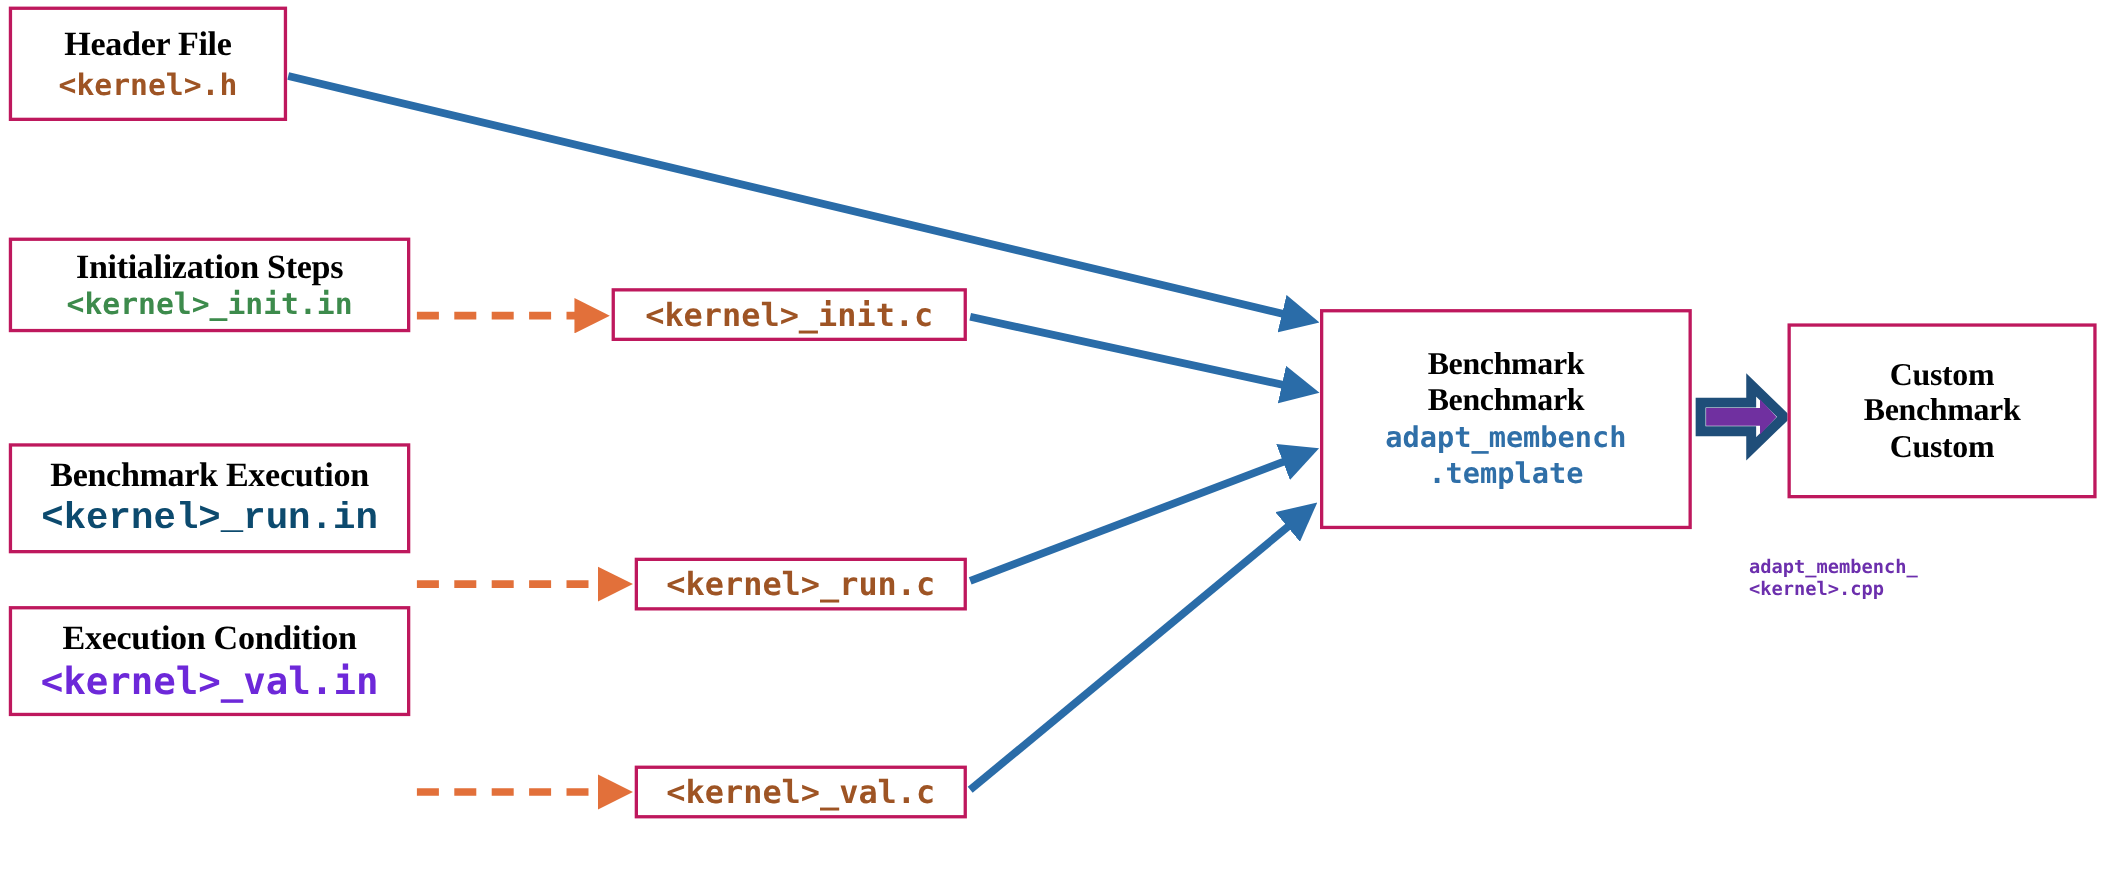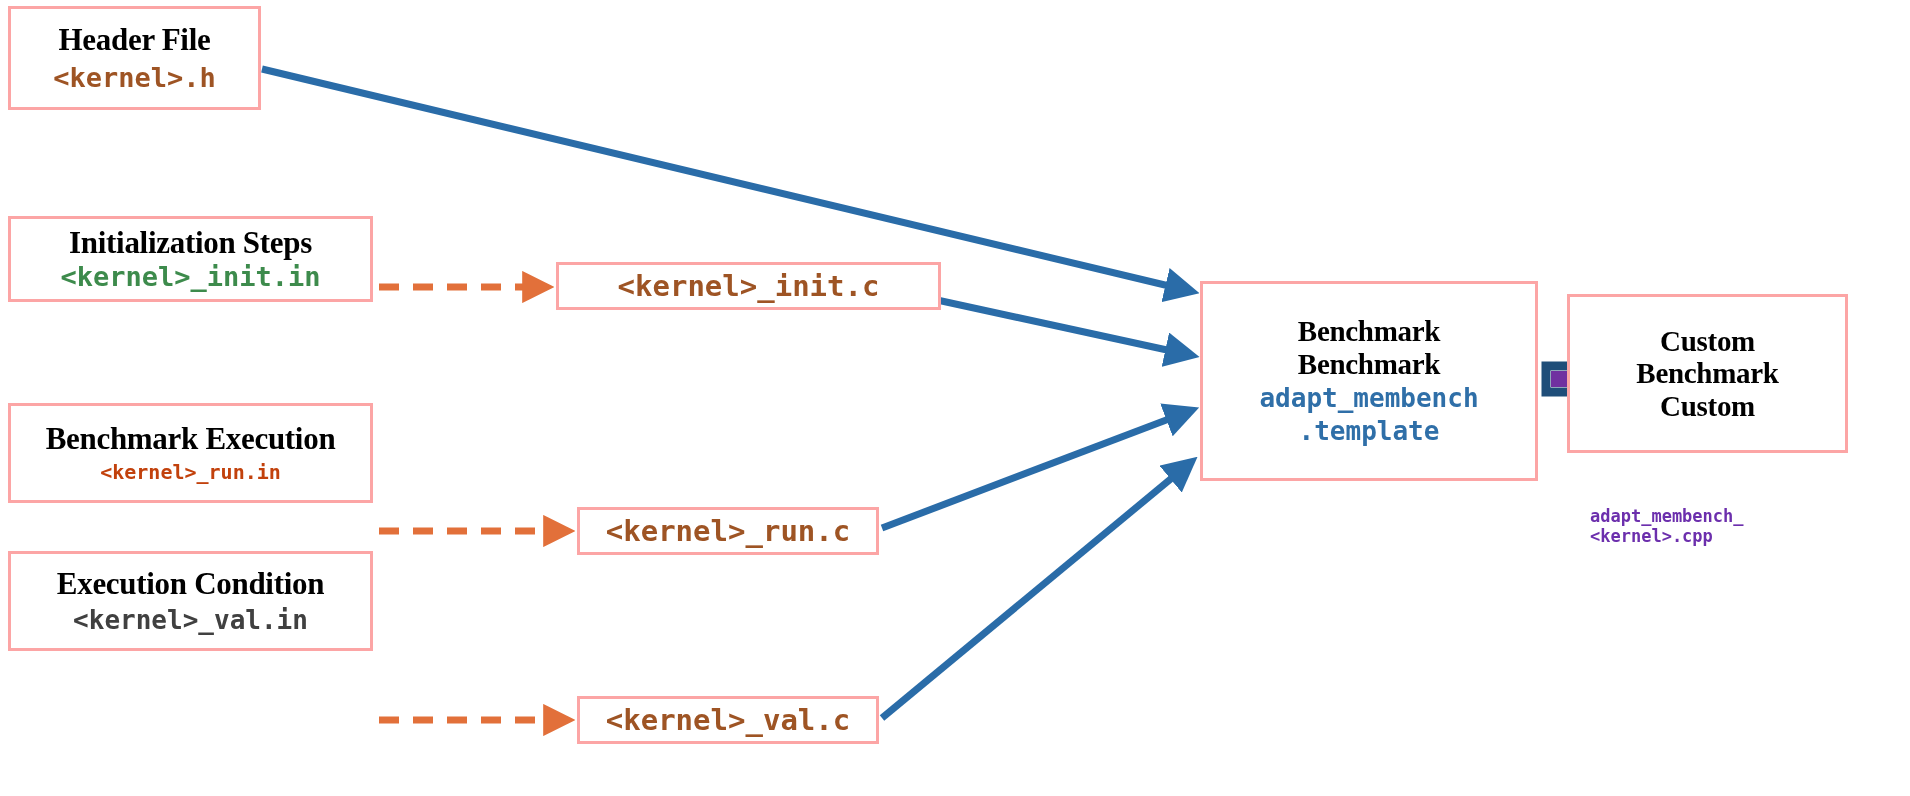--- a/index.html
+++ b/index.html
@@ -20,21 +20,21 @@
     left: 0;
     top: 0;
     width: 1910px;
     height: 796px;
     pointer-events: none;
   }
   .node {
     position: absolute;
     box-sizing: border-box;
     background: #ffffff;
-    border: 3px solid #fca5a5;
+    border: 3px solid #be185d;
     display: flex;
     flex-direction: column;
     align-items: center;
     justify-content: center;
     text-align: center;
   }
   .title {
     font-family: "Liberation Serif", serif;
     font-weight: bold;
     color: #000000;
@@ -53,41 +53,41 @@
   #node-run-steps     { left: 8px;  top: 403px; width: 365px; height: 100px; }
   #node-val-steps     { left: 8px;  top: 551px; width: 365px; height: 100px; }
 
   #node-header-file .title { font-size: 31px; }
   #node-header-file .mono  { font-size: 27px; color: #9e5424; margin-top: 5px; }
 
   #node-init-steps .title { font-size: 31px; }
   #node-init-steps .mono  { font-size: 27px; color: #3d8b4c; margin-top: 2px; }
 
   #node-run-steps .title { font-size: 31px; }
-  #node-run-steps .mono  { font-size: 20px; color: #c2410c; margin-top: 4px; }
+  #node-run-steps .mono  { font-size: 34px; color: #0c4a6e; margin-top: 4px; font-family: Liberation Mono, monospace; }
 
   #node-val-steps .title { font-size: 31px; }
-  #node-val-steps .mono  { font-size: 26px; color: #404040; margin-top: 4px; }
+  #node-val-steps .mono  { font-size: 34px; color: #6d28d9; margin-top: 4px; }
 
   
-  #node-init-c { left: 556px; top: 262px; width: 385px; height: 48px; }
+  #node-init-c { left: 556px; top: 262px; width: 323px; height: 48px; }
   #node-run-c  { left: 577px; top: 507px; width: 302px; height: 48px; }
   #node-val-c  { left: 577px; top: 696px; width: 302px; height: 48px; }
 
   .cfile .mono { font-size: 29px; color: #9e5424; }
 
   
   #node-template {
     left: 1200px; top: 281px; width: 338px; height: 200px;
   }
   #node-template .title { font-size: 29px; }
   #node-template .mono  { font-size: 26px; color: #2f6fa8; margin-top: 4px; }
 
   #node-driver {
-    left: 1567px; top: 294px; width: 281px; height: 159px;
+    left: 1625px; top: 294px; width: 281px; height: 159px;
   }
   #node-driver .title { font-size: 29px; }
 
   #driver-caption {
     position: absolute;
     left: 1590px;
     top: 506px;
     width: 320px;
     text-align: left;
     font-family: "DejaVu Sans Mono", "Liberation Mono", monospace;

